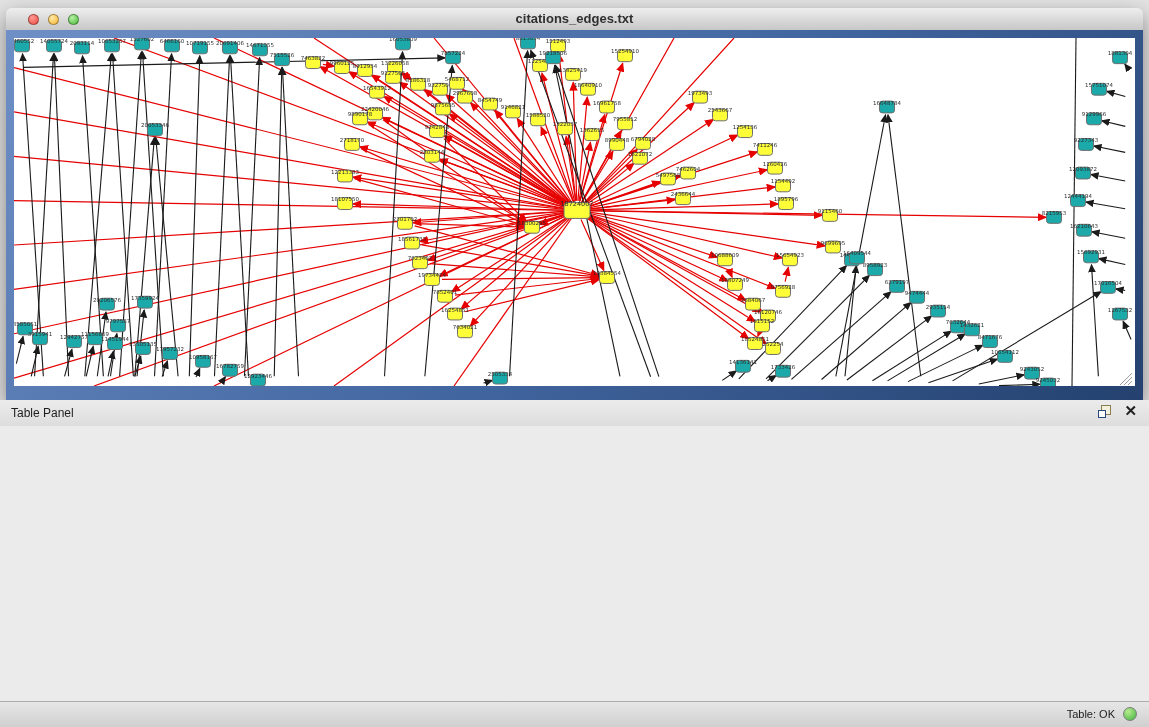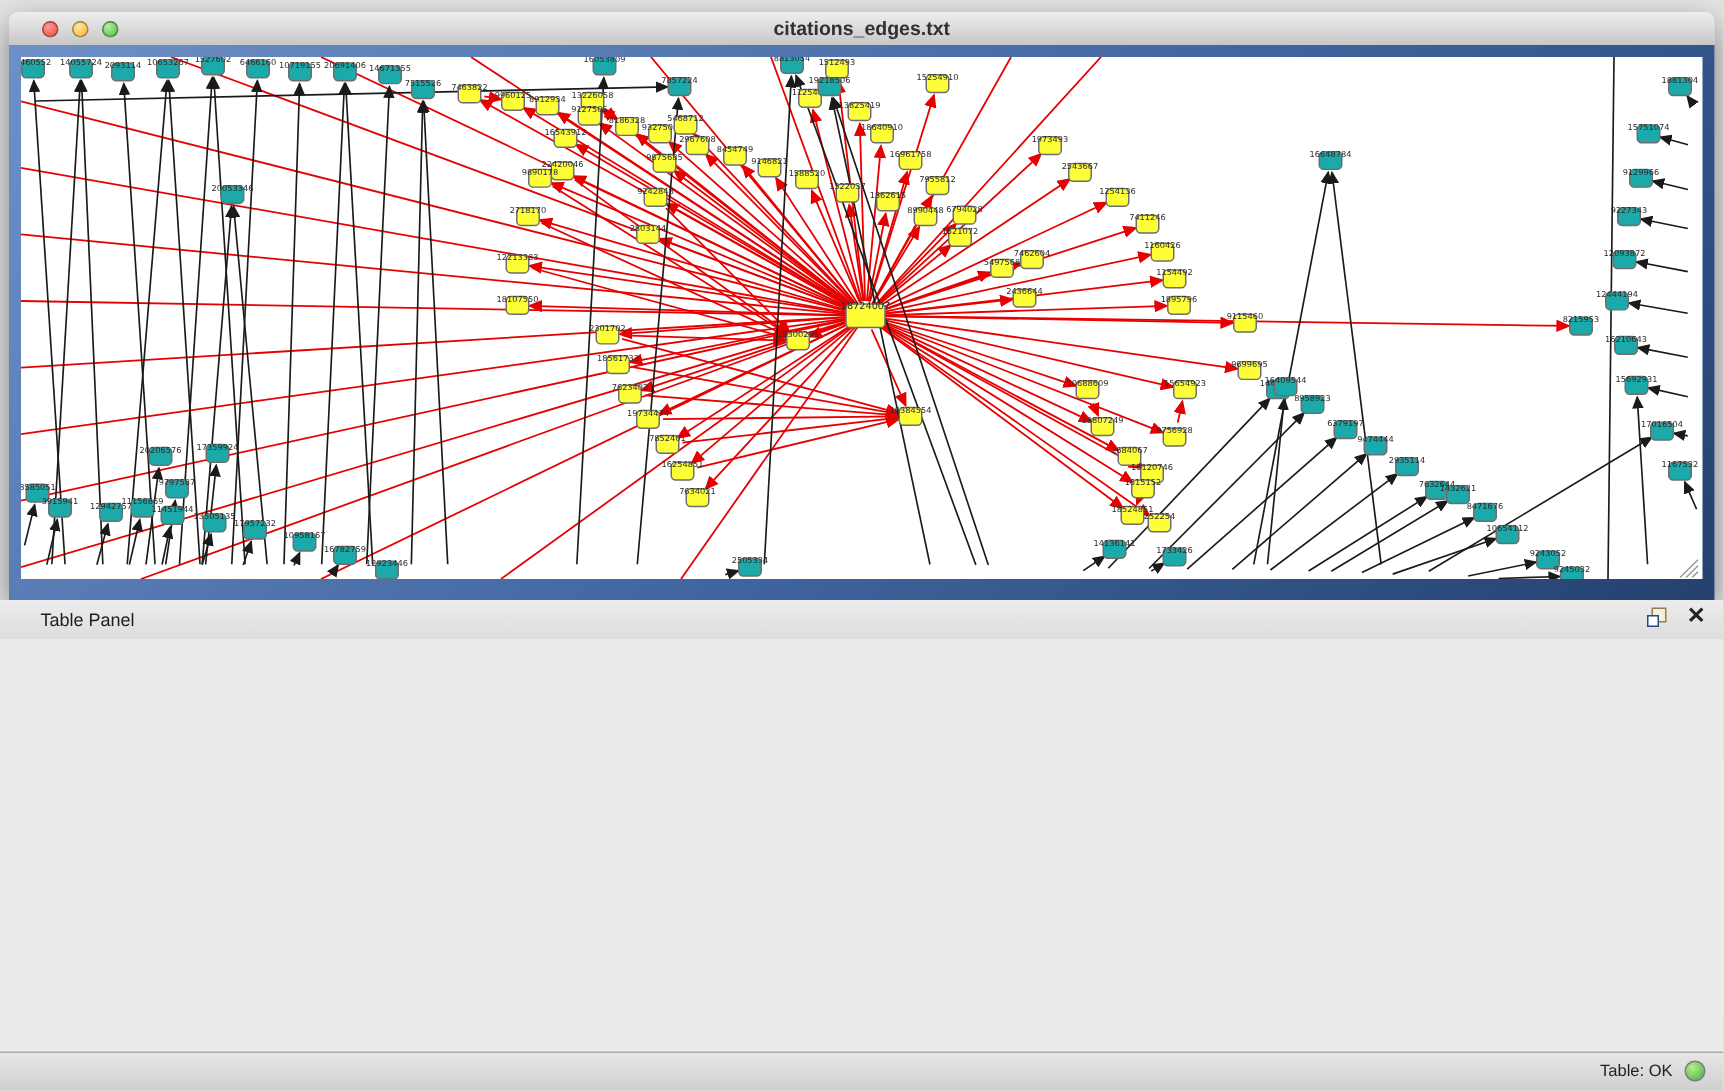--- a/index.html
+++ b/index.html
@@ -20,21 +20,21 @@
   .light.yellow{background:radial-gradient(circle at 35% 30%,#ffe9a8,#f5b32f);}
   .light.green{background:radial-gradient(circle at 35% 30%,#b6f0a4,#49bb38);}
   .frame{position:absolute;left:0;top:22px;right:0;bottom:0;
       background:linear-gradient(135deg,#6e90c6 0%,#41659f 55%,#24416f 100%);
       padding:8px 8px 14px 8px;box-sizing:border-box;text-align:right;}
   .canvas{width:100%;height:100%;background:#ffffff;display:block;}
 
   
   .panel-bar{position:absolute;left:0;top:400px;width:1149px;height:26px;
       background:linear-gradient(#ececec,#dddddd);border-bottom:1px solid #c2c2c2;}
-  .panel-title{position:absolute;left:27px;top:6px;font-size:12px;color:#1d1d1d;}
+  .panel-title{position:absolute;left:11px;top:6px;font-size:12px;color:#1d1d1d;}
   .panel-bar-icons{position:absolute;right:12px;top:4px;display:flex;gap:12px;align-items:center;}
   .float-ico{position:relative;width:14px;height:14px;}
   .float-ico .sq1{position:absolute;left:3px;top:1px;width:8px;height:8px;border:1px solid #8a7f4e;background:#f4f0de;}
   .float-ico .sq2{position:absolute;left:0px;top:6px;width:6px;height:6px;border:1px solid #27497e;background:#fff;}
   .close-ico{font-size:15px;font-weight:bold;color:#222;line-height:14px;}
   .panel-body{position:absolute;left:0;top:426px;width:1149px;height:275px;background:#ebebeb;}
 
   
   .statusbar{position:absolute;left:0;top:701px;width:1149px;height:26px;
       background:linear-gradient(#e6e6e6,#cfcfcf);border-top:1px solid #adadad;}

